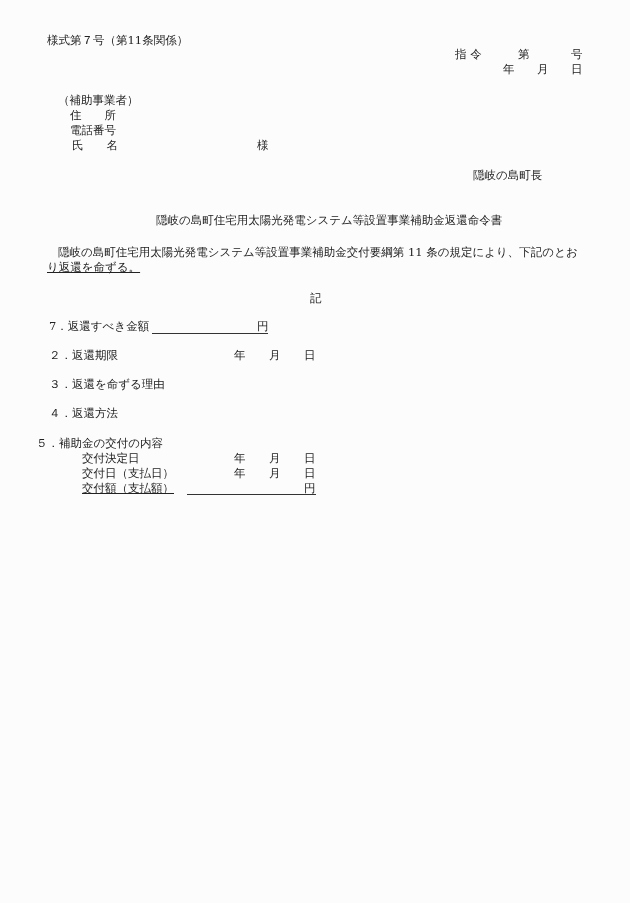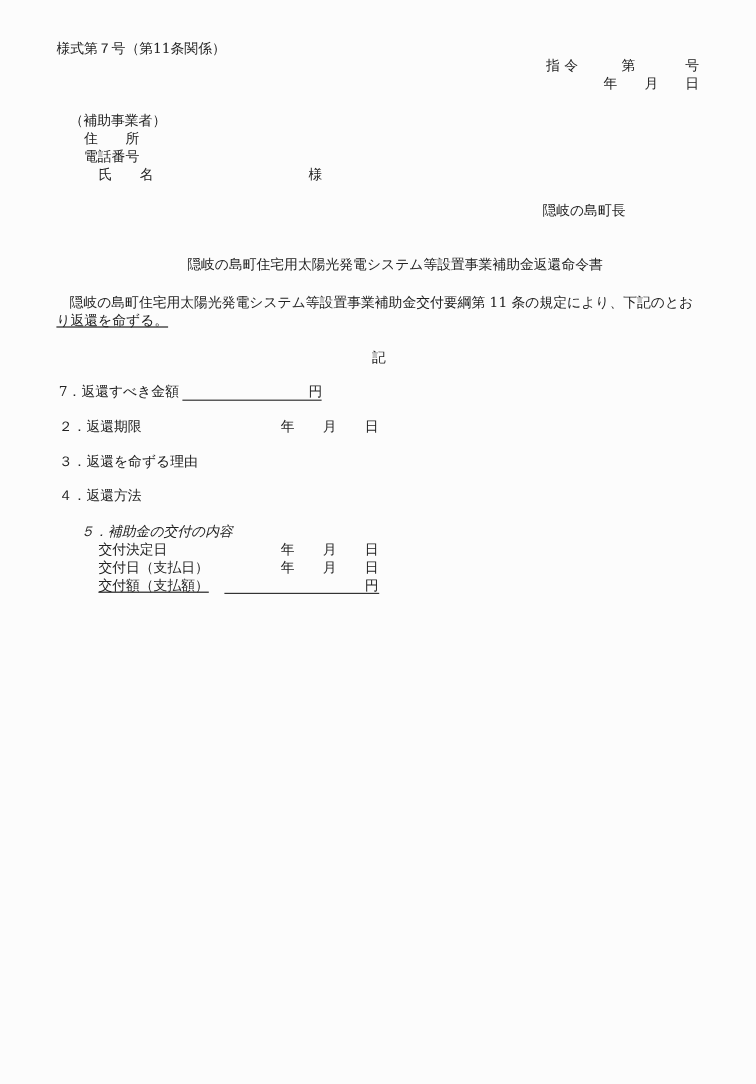--- a/index.html
+++ b/index.html
@@ -26,25 +26,25 @@
   <div class="abs" style="left:571px; top:47px;">号</div>
   <div class="abs" style="left:503px; top:62px;">年</div>
   <div class="abs" style="left:537px; top:62px;">月</div>
   <div class="abs" style="left:571px; top:62px;">日</div>
 </div>
 
 <div>
   <div class="abs" style="left:58px; top:93px;">（補助事業者）</div>
   <div class="abs" style="left:70px; top:108px;">住　　所</div>
   <div class="abs" style="left:70px; top:123px;">電話番号</div>
-  <div class="abs" style="left:82px; top:138px;">氏　　名</div>
+  <div class="abs" style="left:72px; top:138px;">氏　　名</div>
   <div class="abs" style="left:257px; top:138px;">様</div>
 </div>
 
-<div class="abs" style="left:421px; top:168px;padding-left:31px;">隠岐の島町長</div>
+<div class="abs" style="left:442px; top:168px;padding-left:31px;">隠岐の島町長</div>
 
 <div class="abs" style="left:156px; top:213px;">隠岐の島町住宅用太陽光発電システム等設置事業補助金返還命令書</div>
 
 <div>
   <div class="abs" style="left:58px; top:245px;">隠岐の島町住宅用太陽光発電システム等設置事業補助金交付要綱第 11 条の規定により、下記のとお</div>
   <div class="abs" style="left:47px; top:260px;text-decoration:underline;">り返還を命ずる。</div>
 </div>
 
 <div class="abs" style="left:310px; top:291px;">記</div>
 
@@ -55,21 +55,21 @@
     <div class="abs" style="left:257px; top:319px;">円</div>
   </div>
   <div>
     <div class="abs" style="left:49px; top:348px;">２．返還期限</div>
     <div class="abs" style="left:234px; top:348px;">年</div>
     <div class="abs" style="left:269px; top:348px;">月</div>
     <div class="abs" style="left:304px; top:348px;">日</div>
   </div>
   <div class="abs" style="left:49px; top:377px;">３．返還を命ずる理由</div>
   <div class="abs" style="left:49px; top:406px;">４．返還方法</div>
-  <div class="abs" style="left:67px; top:436px;font-style:italic;">５．補助金の交付の内容</div>
+  <div class="abs" style="left:36px; top:436px;">５．補助金の交付の内容</div>
 </div>
 
 <div>
   <div>
     <div class="abs" style="left:82px; top:451px;">交付決定日</div>
     <div class="abs" style="left:234px; top:451px;">年</div>
     <div class="abs" style="left:269px; top:451px;">月</div>
     <div class="abs" style="left:304px; top:451px;">日</div>
   </div>
   <div>

